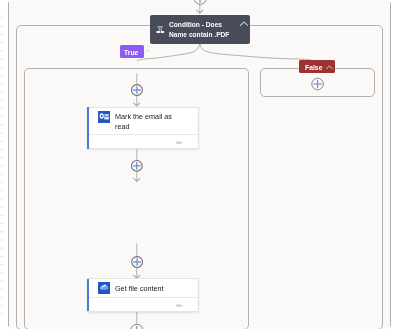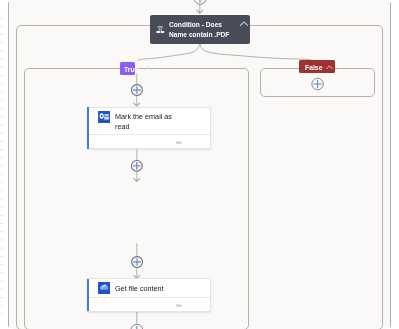--- a/index.html
+++ b/index.html
@@ -29,29 +29,29 @@
   .cond .ctext{position:absolute;left:19px;top:5.5px;
         font-size:7.7px;line-height:10px;font-weight:bold;color:#ffffff;
         transform:scaleX(0.862);transform-origin:0 0;white-space:nowrap;}
   .cond .cchev{position:absolute;left:89.7px;top:6.1px;width:8.2px;height:5.1px;}
 
   
   .pill{position:absolute;height:13px;border-radius:1.5px;box-sizing:border-box;}
   .pill .plabel{position:absolute;font-size:7.6px;font-weight:bold;color:#ffffff;
         transform:scaleX(0.897);transform-origin:0 0;white-space:nowrap;top:1.5px;line-height:11.4px;}
   .pill .pchev{position:absolute;height:4.3px;top:4.4px;}
-  .pill-true{left:119.7px;top:62px;width:15px;background:#8b5cf6;}
+  .pill-true{left:119.7px;top:45px;width:24px;background:#8b5cf6;}
   .pill-true .plabel{left:4.5px;}
   .pill-true .pchev{left:24.5px;width:6.6px;}
   .pill-false{left:299.4px;top:60.4px;width:36.1px;background:#9d3330;padding-left:15px;}
   .pill-false .plabel{left:5.2px;}
   .pill-false .pchev{left:26.4px;width:6.9px;}
 
   
-  .card{position:absolute;left:87px;width:124px;background:#ffffff;
+  .card{position:absolute;left:87px;width:112px;background:#ffffff;
         border:0.6px solid #e6e4e2;box-sizing:border-box;
         box-shadow:0 0.8px 1.8px rgba(0,0,0,0.10),0 0.1px 0.4px rgba(0,0,0,0.10);}
   .card .accent{position:absolute;left:-0.6px;top:-0.6px;bottom:-0.6px;width:1.8px;background:#4a78d6;z-index:3;}
   .card .aicon{position:absolute;left:10.1px;width:12.3px;height:12.2px;}
   .card .atext{position:absolute;left:26.8px;font-size:7.9px;line-height:10.6px;color:#1a1918;
         transform:scaleX(0.915);transform-origin:0 0;white-space:nowrap;}
   .card .foot{position:absolute;left:0;right:0;bottom:0;border-top:1px solid #ebe9e7;height:13.3px;}
   .card .linkicon{position:absolute;left:88.3px;top:5.5px;width:6.1px;height:3.8px;}
   .card .redact{position:absolute;background:#000000;}
 

